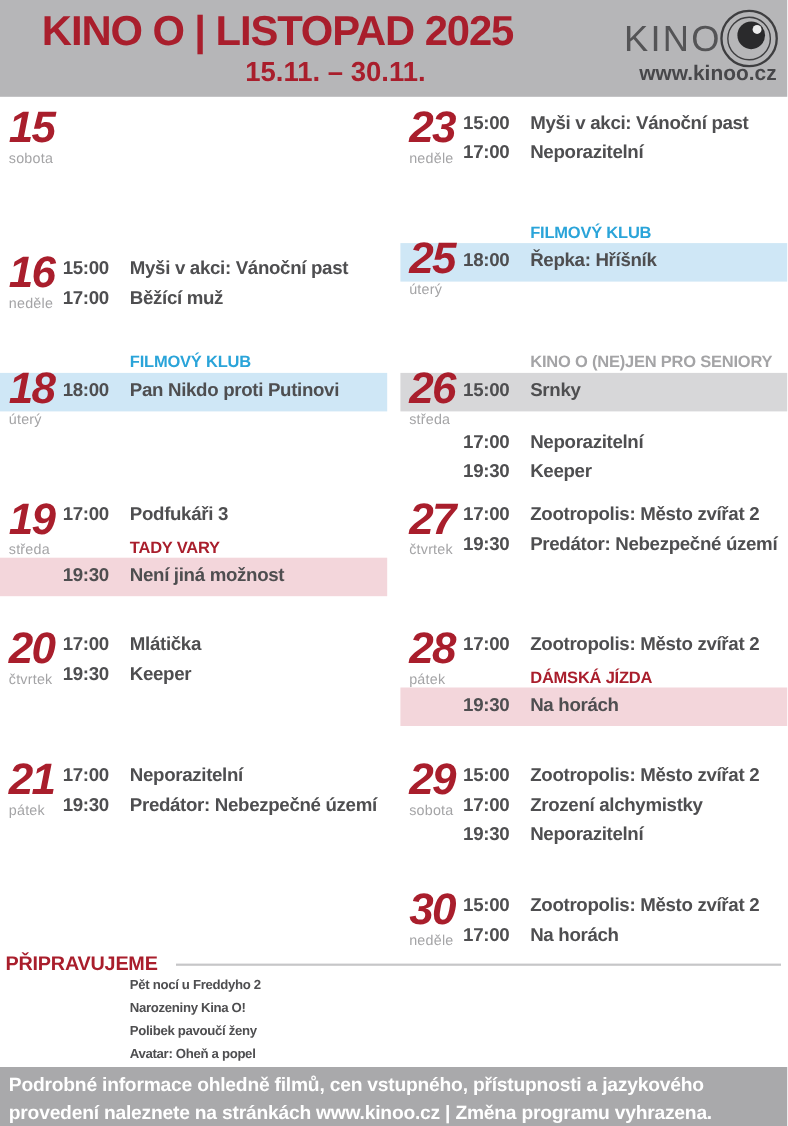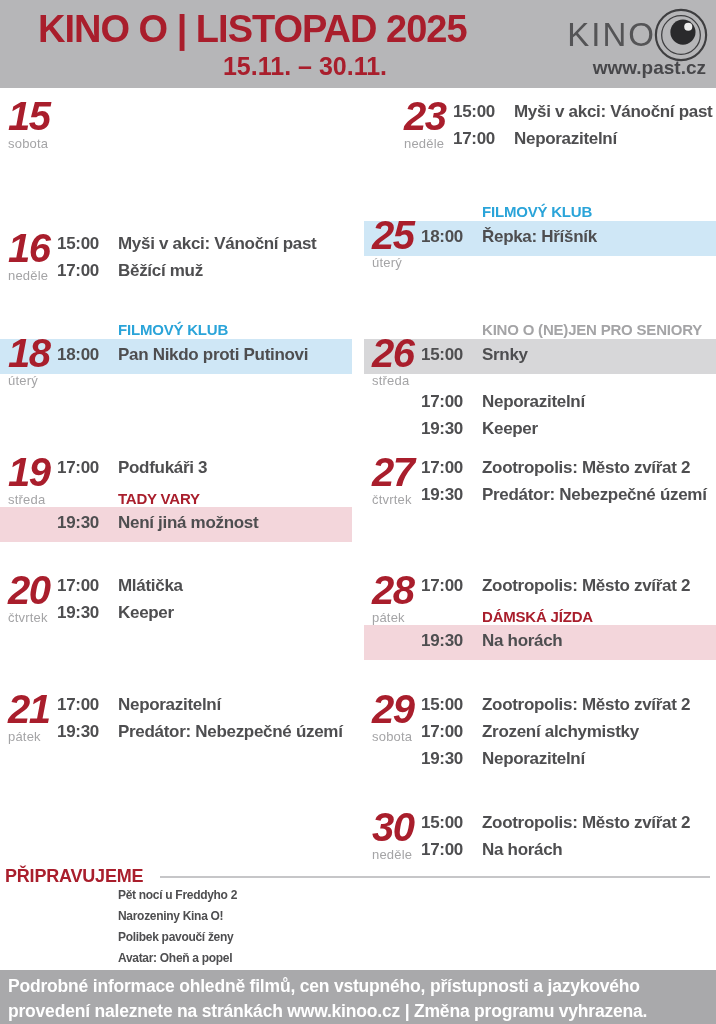--- a/index.html
+++ b/index.html
@@ -73,21 +73,21 @@
     <div class="header-range">15.11. – 30.11.</div>
     <div class="logo">
       <span class="logo-text">KINO</span>
       <svg class="logo-eye" width="58" height="58" viewBox="0 0 60 60" aria-hidden="true">
         <circle cx="30" cy="30" r="26" fill="none" stroke="#3e3e40" stroke-width="2.2"></circle>
         <circle cx="30" cy="30" r="20" fill="none" stroke="#3e3e40" stroke-width="1.3"></circle>
         <circle cx="32" cy="27" r="13" fill="#2a2a2c"></circle>
         <circle cx="37.5" cy="21.5" r="4.2" fill="#ececec"></circle>
       </svg>
     </div>
-    <div class="website">www.past.cz</div>
+    <div class="website">www.kinoo.cz</div>
   </header>
 
   <main class="schedule">
     <div class="col col-left">
         <div class="day" style="top: 0px;">
           <div class="badge">
             <div class="date-num">15</div>
             <div class="day-name">sobota</div>
           </div>
         </div>
@@ -137,21 +137,21 @@
             <div class="date-num">21</div>
             <div class="day-name">pátek</div>
           </div>
           <div class="entries">
             <div class="entry"><span class="time">17:00</span><span class="title">Neporazitelní</span></div>
             <div class="entry"><span class="time">19:30</span><span class="title">Predátor: Nebezpečné území</span></div>
           </div>
         </div>
       </div>
     <div class="col col-right">
-        <div class="day" style="top: 0px; margin-left: 32px;">
+        <div class="day" style="top: 0px;">
           <div class="badge">
             <div class="date-num">23</div>
             <div class="day-name">neděle</div>
           </div>
           <div class="entries">
             <div class="entry"><span class="time">15:00</span><span class="title">Myši v akci: Vánoční past</span></div>
             <div class="entry"><span class="time">17:00</span><span class="title">Neporazitelní</span></div>
           </div>
         </div>
         <div class="day" style="top: 118.5px;">

